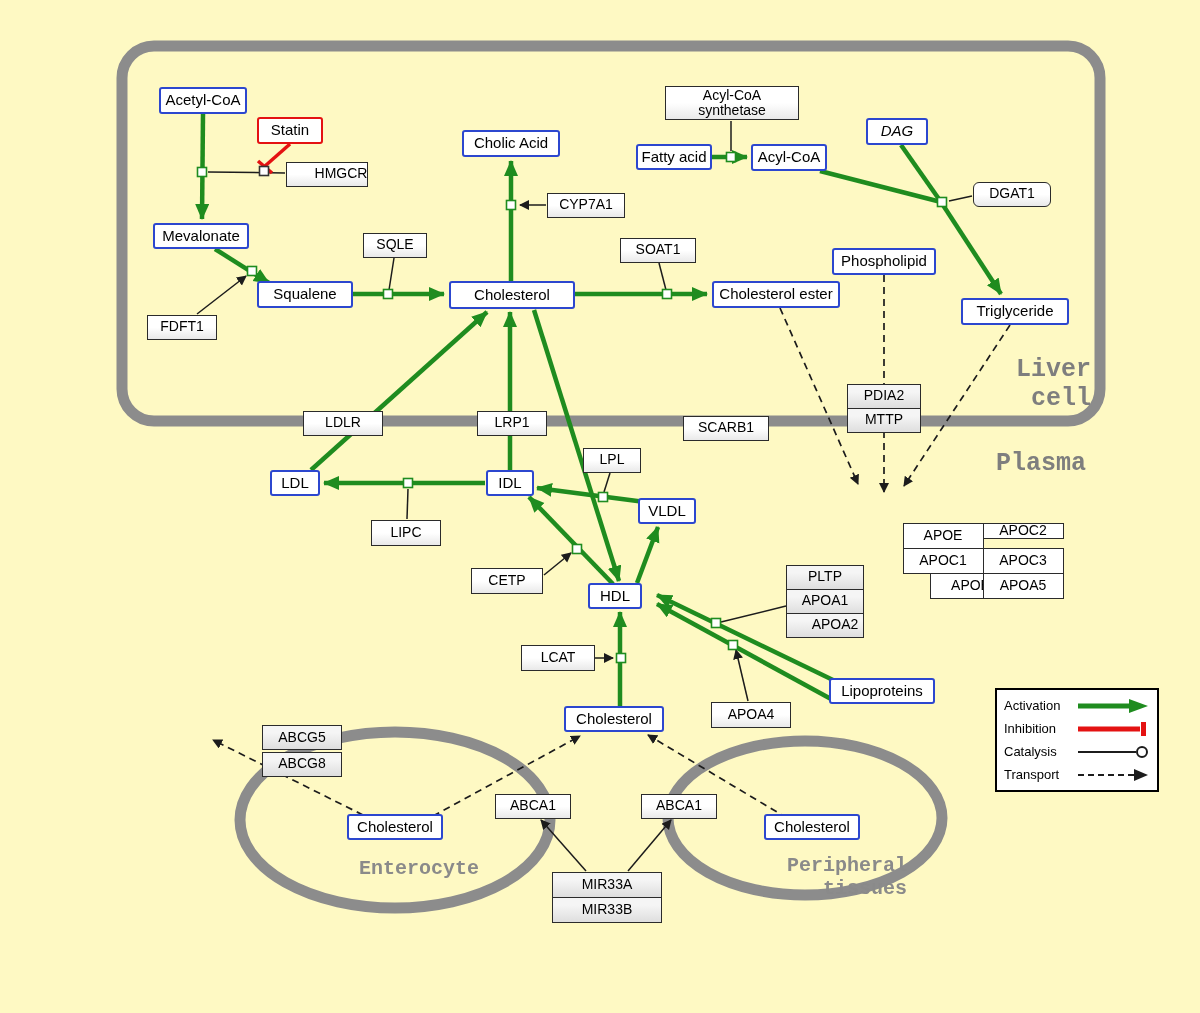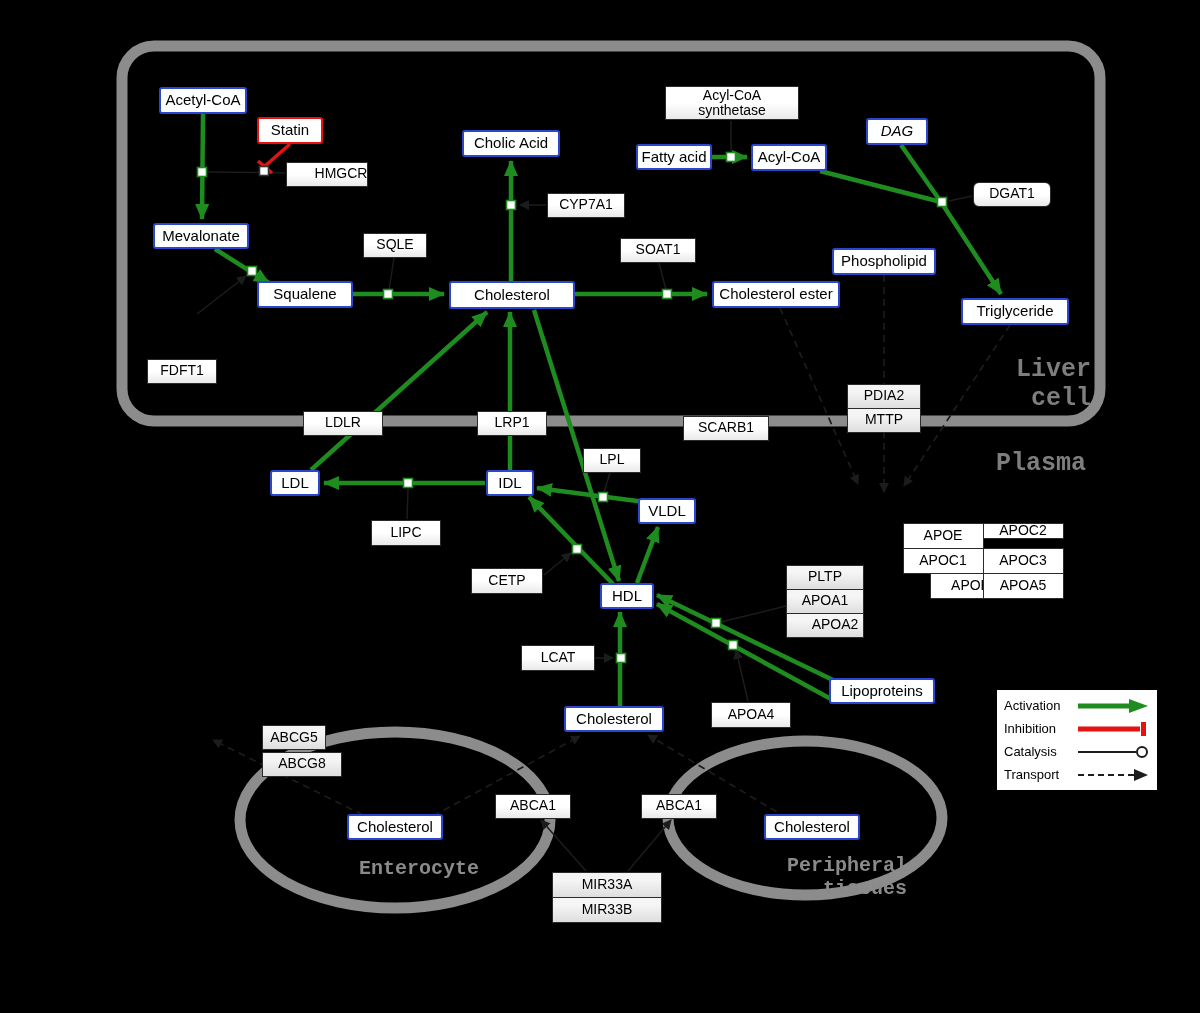--- a/index.html
+++ b/index.html
@@ -1,20 +1,20 @@
 <!DOCTYPE html>
 <html style="--green: #1f8c1f; --red: #e41212; --blue: #2c47cf; --membrane: #8c8c8c; --line: #1c1c1c;"><head>
 <meta charset="utf-8">
 <style>
   :root{
     --green:#1f8c1f; --red:#e41212; --blue:#2c47cf; --membrane:#8c8c8c; --line:#1c1c1c;
   }
   html,body{margin:0;padding:0;background:#fff;}
   body{font-family:"Liberation Sans",sans-serif;}
-  #stage{position:relative;width:1200px;height:1013px;background:#000000;overflow:hidden;}
+  #stage{position:relative;width:1200px;height:1013px;background:#fef9c3;overflow:hidden;}
   #edge-svg{position:absolute;left:0;top:0;width:1200px;height:1013px;}
   .node{
     position:absolute;display:flex;align-items:center;justify-content:center;
     text-align:center;font-size:14px;color:#000;background:#fff;box-sizing:border-box;
     line-height:1.08;white-space:pre-line;z-index:3;
   }
   .n-metab{border:2px solid var(--blue);border-radius:3px;font-size:15px;}
   .n-red{border:2px solid var(--red);border-radius:3px;font-size:15px;}
   .n-gene{border:1px solid #2b2b2b;background:linear-gradient(180deg,#ffffff 50%,#e9e9e9 100%);}
   .n-group{border:1px solid #2b2b2b;background:linear-gradient(180deg,#f5f5f5 30%,#dedede 100%);}
@@ -103,21 +103,21 @@
       <rect x="711.5" y="618.5" width="9" height="9" fill="#fff" stroke="#1f8c1f" stroke-width="1.6"></rect>
       <rect x="728.5" y="640.5" width="9" height="9" fill="#fff" stroke="#1f8c1f" stroke-width="1.6"></rect>
       <rect x="259.5" y="166.5" width="9" height="9" fill="#fff" stroke="#333" stroke-width="1.6"></rect>
     </svg>
 
   <div id="nodes">
       <div class="node n-metab" style="left: 159px; top: 86.5px; width: 88px; height: 27px;">Acetyl-CoA</div>
       <div class="node n-red" style="left: 257px; top: 116.5px; width: 66px; height: 27px;">Statin</div>
       <div class="node n-gene" style="left: 286px; top: 161.5px; width: 82px; height: 25px; padding-left: 28px;">HMGCR</div>
       <div class="node n-metab" style="left: 153px; top: 223px; width: 96px; height: 26px;">Mevalonate</div>
-      <div class="node n-gene" style="left: 147px; top: 314.5px; width: 70px; height: 25px; margin-top: 44px;">FDFT1</div>
+      <div class="node n-gene" style="left: 147px; top: 314.5px; width: 70px; height: 25px;">FDFT1</div>
       <div class="node n-metab" style="left: 257px; top: 280.5px; width: 96px; height: 27px;">Squalene</div>
       <div class="node n-gene" style="left: 363px; top: 232.5px; width: 64px; height: 25px;">SQLE</div>
       <div class="node n-metab" style="left: 462px; top: 129.5px; width: 98px; height: 27px;">Cholic Acid</div>
       <div class="node n-gene" style="left: 547px; top: 192.5px; width: 78px; height: 25px;">CYP7A1</div>
       <div class="node n-metab" style="left: 449px; top: 281px; width: 126px; height: 28px;">Cholesterol</div>
       <div class="node n-gene" style="left: 620px; top: 237.5px; width: 76px; height: 25px;">SOAT1</div>
       <div class="node n-metab" style="left: 712px; top: 280.5px; width: 128px; height: 27px;">Cholesterol ester</div>
       <div class="node n-gene" style="left: 665px; top: 86px; width: 134px; height: 34px;">Acyl-CoA
 synthetase</div>
       <div class="node n-metab" style="left: 636px; top: 144px; width: 76px; height: 26px;">Fatty acid</div>
@@ -130,35 +130,35 @@
       <div class="node n-group" style="left: 847px; top: 407.5px; width: 74px; height: 25px;">MTTP</div>
       <div class="node n-gene" style="left: 303px; top: 410.5px; width: 80px; height: 25px;">LDLR</div>
       <div class="node n-gene" style="left: 477px; top: 410.5px; width: 70px; height: 25px;">LRP1</div>
       <div class="node n-gene" style="left: 683px; top: 415.5px; width: 86px; height: 25px;">SCARB1</div>
       <div class="node n-metab" style="left: 270px; top: 470px; width: 50px; height: 26px;">LDL</div>
       <div class="node n-gene" style="left: 371px; top: 520px; width: 70px; height: 26px;">LIPC</div>
       <div class="node n-metab" style="left: 486px; top: 470px; width: 48px; height: 26px;">IDL</div>
       <div class="node n-gene" style="left: 583px; top: 447.5px; width: 58px; height: 25px;">LPL</div>
       <div class="node n-metab" style="left: 638px; top: 498px; width: 58px; height: 26px;">VLDL</div>
       <div class="node n-gene" style="left: 471px; top: 568px; width: 72px; height: 26px;">CETP</div>
-      <div class="node n-metab" style="left: 600px; top: 583px; width: 54px; height: 26px;">HDL</div>
+      <div class="node n-metab" style="left: 588px; top: 583px; width: 54px; height: 26px;">HDL</div>
       <div class="node n-cell" style="left: 902.5px; top: 523px; width: 81px; height: 26px;">APOE</div>
       <div class="node n-cell" style="left: 982.5px; top: 523px; width: 81px; height: 16px;">APOC2</div>
       <div class="node n-cell" style="left: 902.5px; top: 548px; width: 81px; height: 26px;">APOC1</div>
       <div class="node n-cell" style="left: 982.5px; top: 548px; width: 81px; height: 26px;">APOC3</div>
       <div class="node n-cell" style="left: 930px; top: 573px; width: 81px; height: 26px;">APOB</div>
       <div class="node n-cell" style="left: 982.5px; top: 573px; width: 81px; height: 26px;">APOA5</div>
       <div class="node n-group" style="left: 786px; top: 564.5px; width: 78px; height: 25px;">PLTP</div>
       <div class="node n-group" style="left: 786px; top: 588.5px; width: 78px; height: 25px;">APOA1</div>
       <div class="node n-group" style="left: 786px; top: 612.5px; width: 78px; height: 25px; padding-left: 20px;">APOA2</div>
       <div class="node n-gene" style="left: 521px; top: 645px; width: 74px; height: 26px;">LCAT</div>
       <div class="node n-gene" style="left: 711px; top: 702px; width: 80px; height: 26px;">APOA4</div>
       <div class="node n-metab" style="left: 829px; top: 678px; width: 106px; height: 26px;">Lipoproteins</div>
       <div class="node n-metab" style="left: 564px; top: 706px; width: 100px; height: 26px;">Cholesterol</div>
-      <div class="node n-group" style="left: 262px; top: 725px; width: 64px; height: 25px;">ABCG5</div>
+      <div class="node n-group" style="left: 262px; top: 725px; width: 80px; height: 25px;">ABCG5</div>
       <div class="node n-group" style="left: 262px; top: 751.5px; width: 80px; height: 25px;">ABCG8</div>
       <div class="node n-metab" style="left: 347px; top: 814px; width: 96px; height: 26px;">Cholesterol</div>
       <div class="node n-gene" style="left: 495px; top: 793.5px; width: 76px; height: 25px;">ABCA1</div>
       <div class="node n-gene" style="left: 641px; top: 793.5px; width: 76px; height: 25px;">ABCA1</div>
       <div class="node n-metab" style="left: 764px; top: 814px; width: 96px; height: 26px;">Cholesterol</div>
       <div class="node n-group" style="left: 552px; top: 872px; width: 110px; height: 26px;">MIR33A</div>
       <div class="node n-group" style="left: 552px; top: 897px; width: 110px; height: 26px;">MIR33B</div>
     </div>
 
   <div class="region-label rl-lg" style="left:949px;top:355px;width:142px;">Liver cell</div>

